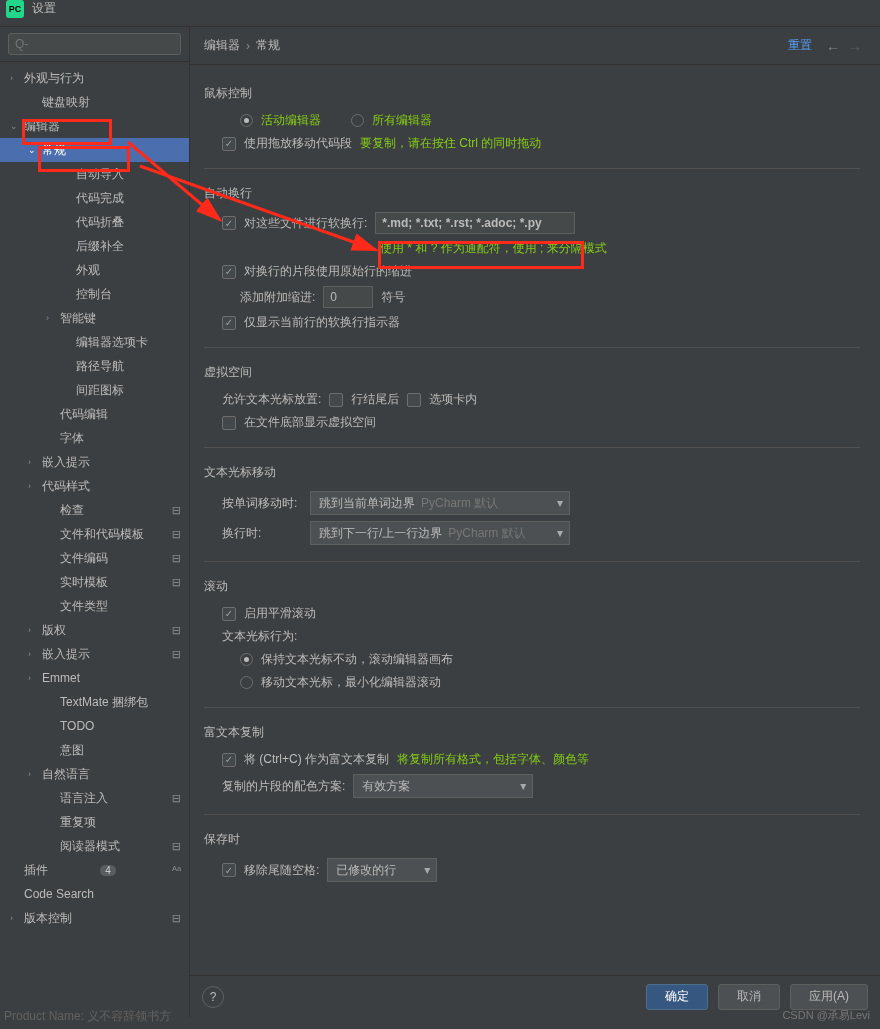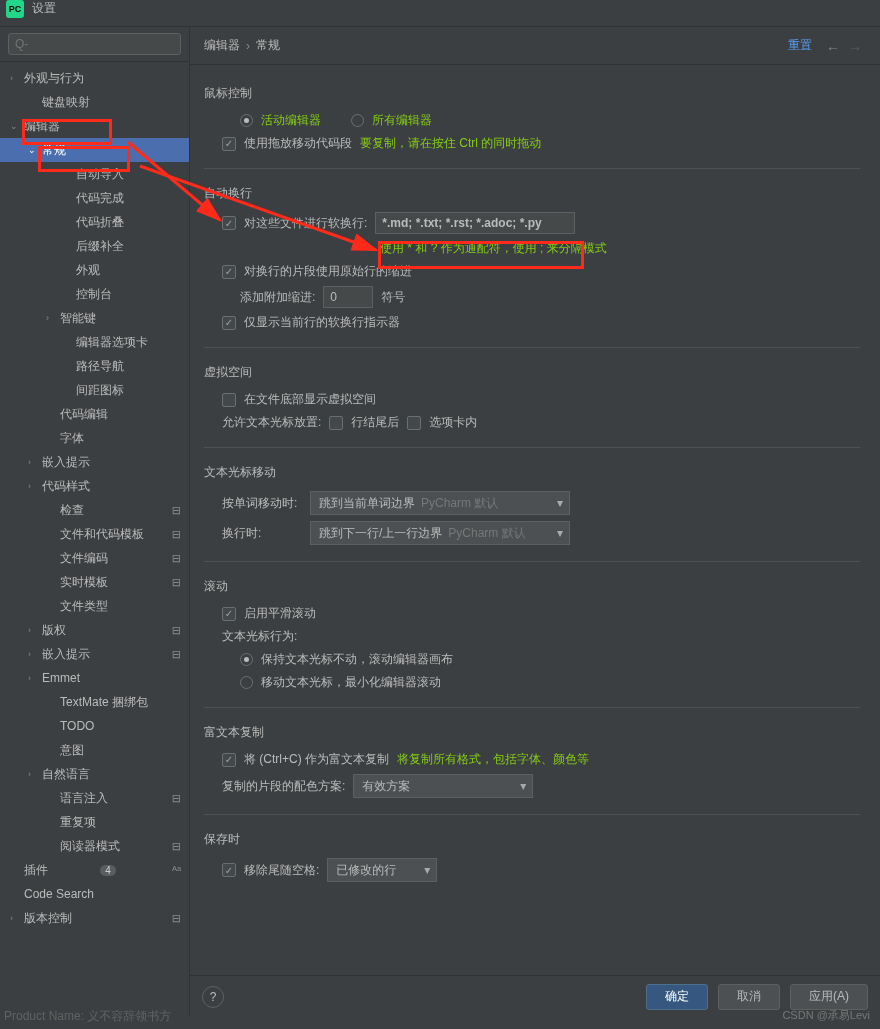--- a/index.html
+++ b/index.html
@@ -270,29 +270,29 @@
         <span>符号</span>
       </div>
       <div class="row">
         <span class="cbx ck"></span>
         <span>仅显示当前行的软换行指示器</span>
       </div>
 
       <div class="hr"></div>
       <div class="sect-title">虚拟空间</div>
       <div class="row">
-        <span class="cbx"></span>
-        <span>在文件底部显示虚拟空间</span>
-      </div>
-      <div class="row">
         <span>允许文本光标放置:</span>
         <span class="cbx"></span>
         <span>行结尾后</span>
         <span class="cbx"></span>
         <span>选项卡内</span>
+      </div>
+      <div class="row">
+        <span class="cbx"></span>
+        <span>在文件底部显示虚拟空间</span>
       </div>
 
       <div class="hr"></div>
       <div class="sect-title">文本光标移动</div>
       <div class="row">
         <span style="width:80px">按单词移动时:</span>
         <span class="dd">
             <span>跳到当前单词边界</span>
             <span class="def">PyCharm 默认</span>
           </span>

